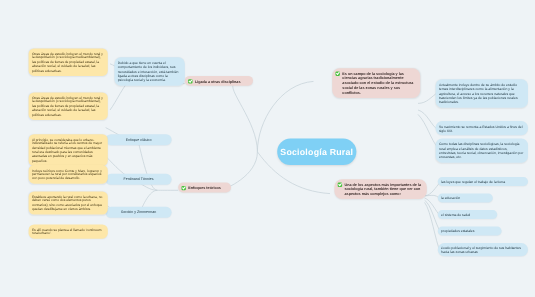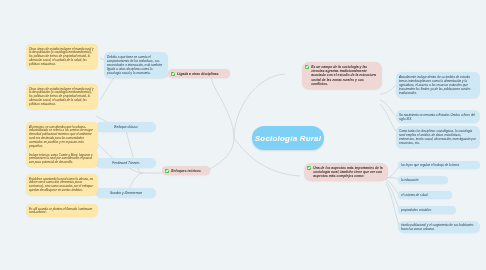--- a/index.html
+++ b/index.html
@@ -6,21 +6,21 @@
   body{
     width:486px;height:270px;
     background:#eef3f6;
     font-family:"Liberation Sans", sans-serif;
     overflow:hidden;
     position:relative;
   }
   #canvas{position:absolute;inset:0;width:486px;height:270px;}
   svg.links{position:absolute;left:0;top:0;width:486px;height:270px;pointer-events:none;}
 
-  .node{position:absolute;box-sizing:border-box;font-style:italic;}
+  .node{position:absolute;box-sizing:border-box;}
 
   .central{
     background:#7fd0f5;
     color:#ffffff;
     border-radius:14px;
     font-size:8px;
     font-weight:bold;
     display:flex;align-items:center;justify-content:center;
     letter-spacing:.2px;
     box-shadow:0 1px 2px rgba(0,0,0,.10);

